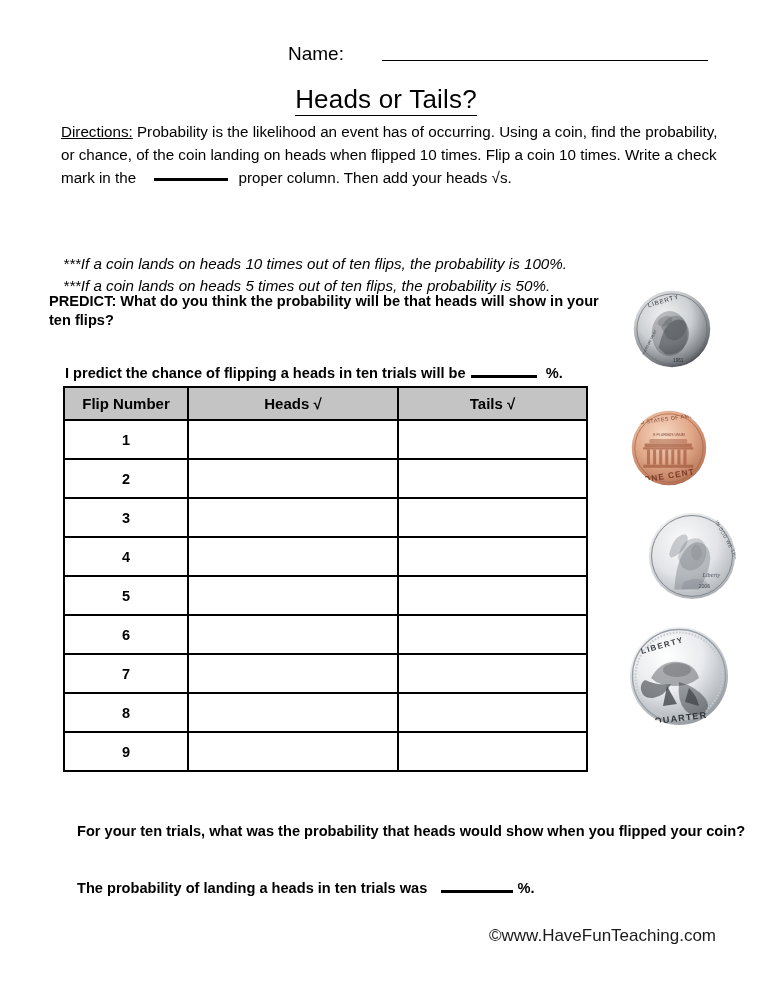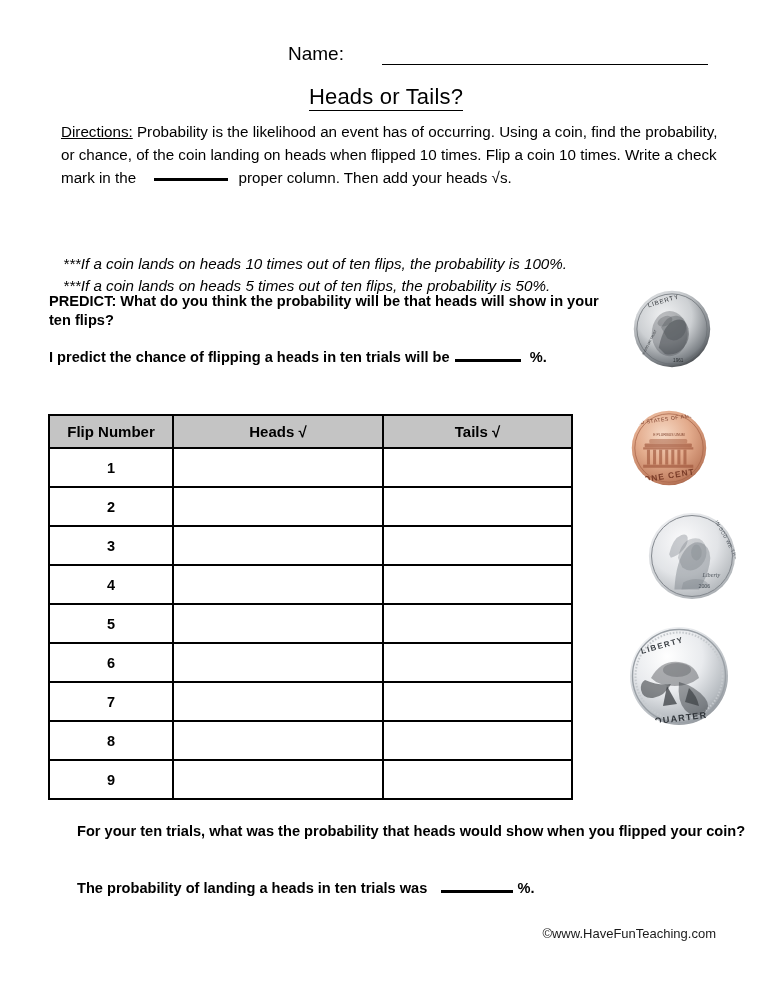--- a/index.html
+++ b/index.html
@@ -15,21 +15,21 @@
     color: #000000;
     overflow: hidden;
   }
 
   
   .name-row {
     position: absolute;
     left: 288px;
     top: 43px;
     display: flex;
-    align-items: flex-end;
+    align-items: flex-start;
     width: 420px;
     gap: 32px;
   }
   .name-label {
     font-size: 19px;
     white-space: nowrap;
   }
   .name-blank {
     flex: 1;
     border-bottom: 1.5px solid #000;
@@ -37,21 +37,21 @@
     height: 17px;
   }
 
   
   .title {
     position: absolute;
     left: 0;
     top: 84px;
     width: 772px;
     text-align: center;
-    font-size: 22px;
+    font-size: 26px;
     letter-spacing: 0.2px;
   }
   .title span {
     border-bottom: 1.6px solid #000;
     padding-bottom: 1px;
   }
 
   
   .directions {
     position: absolute;
@@ -92,43 +92,42 @@
     position: absolute;
     left: 49px;
     top: 292px;
     width: 560px;
     font-size: 14.6px;
     font-weight: bold;
     line-height: 19px;
   }
   .predict-q { margin: 0; }
   .predict-stmt {
-    margin: 0;
+    margin: 16px;
     position: absolute;
     top: 56px;
     left: 0;
     white-space: nowrap;
   }
   .predict-blank {
     display: inline-block;
     width: 66px;
     border-bottom: 3px solid #000;
     height: 8px;
     margin: 0 5px 0 1px;
   }
 
   
   .flip-table {
     position: absolute;
-    left: 48px;
+    left: 63px;
     top: 386px;
     border-collapse: collapse;
     width: 517px;
     table-layout: fixed;
-    margin-top: 28px;
   }
   .flip-table th,
   .flip-table td {
     border: 2px solid #000;
     height: 37px;
     text-align: center;
     vertical-align: middle;
     font-size: 14.5px;
     font-weight: bold;
     padding: 0;
@@ -169,21 +168,21 @@
     margin: 0 0 0 10px;
   }
 
   
   .footer {
     position: absolute;
     left: 0;
     top: 926px;
     width: 716px;
     text-align: right;
-    font-size: 13px;
+    font-size: 17px;
     color: #1a1a1a;
   }
 
   
   .coin {
     position: absolute;
     border-radius: 50%;
     overflow: hidden;
   }
   .coin svg { display: block; }

